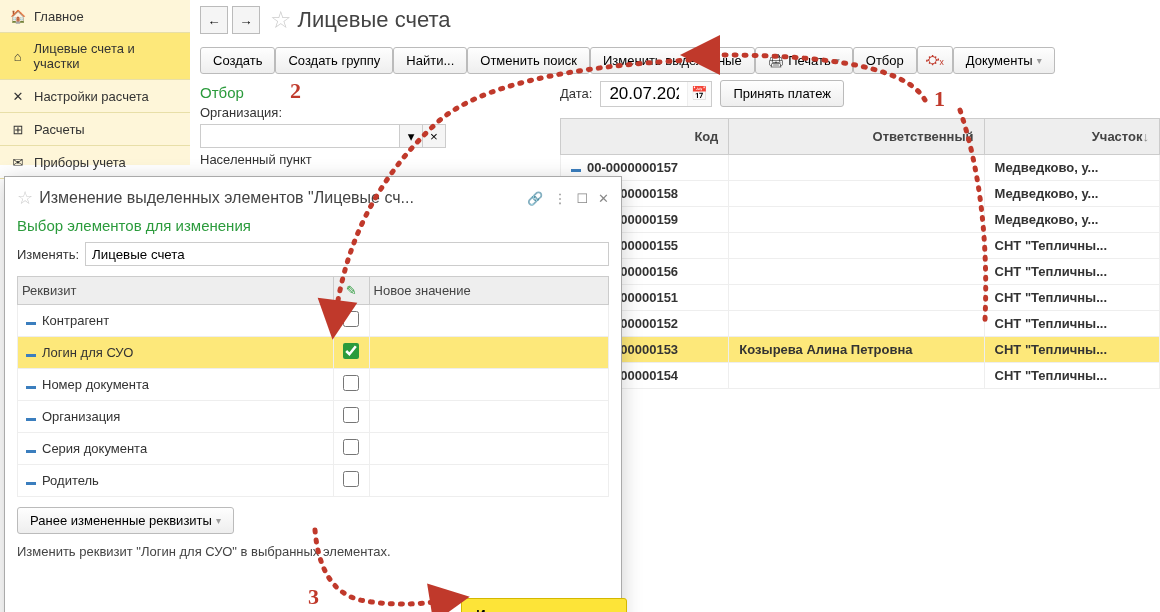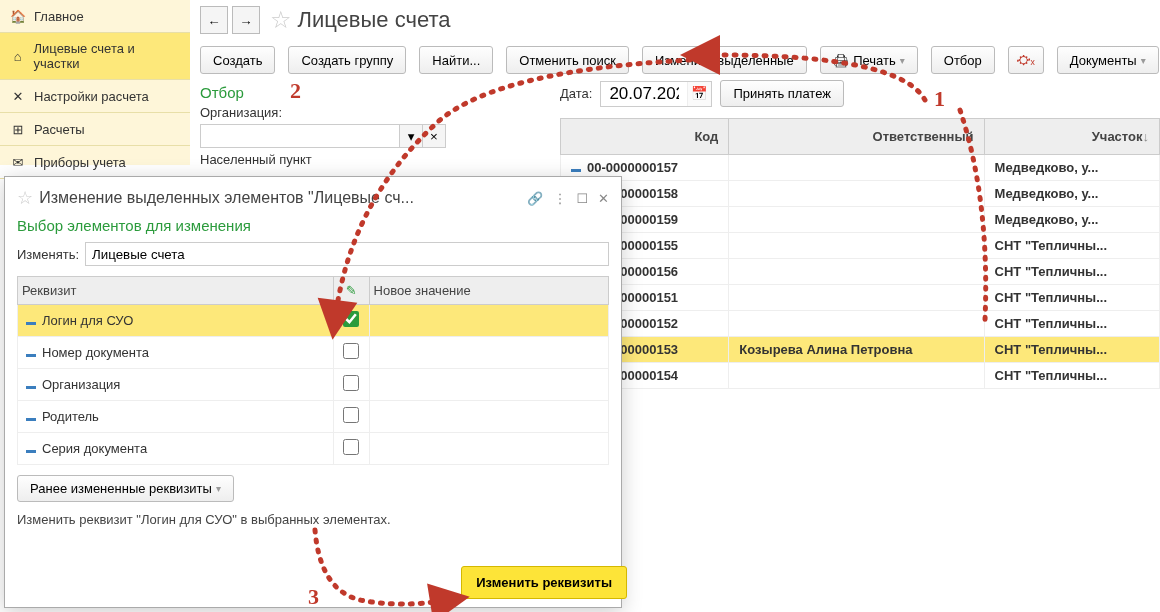--- a/index.html
+++ b/index.html
@@ -9,21 +9,21 @@
     .sidebar-item { display: flex; align-items: center; padding: 8px 10px; border-bottom: 1px solid #e8dfa8; cursor: pointer; font-size: 13px; }
     .sidebar-item.active { background: #fde87a; }
     .sidebar-item .icon { width: 16px; height: 16px; margin-right: 8px; display: inline-flex; align-items: center; justify-content: center; }
     
     .main { position: absolute; left: 200px; top: 0; right: 0; height: 100%; }
     .title-row { display: flex; align-items: center; padding: 6px 0; }
     .nav-btn { width: 28px; height: 28px; border: 1px solid #bbb; background: #f5f5f5; margin-right: 4px; cursor: pointer; display: inline-flex; align-items: center; justify-content: center; }
     .star-icon { color: #ccc; font-size: 24px; margin: 0 6px; }
     .page-title { font-size: 22px; font-weight: normal; color: #444; }
     
-    .toolbar { display: flex; flex-wrap: wrap; gap: 13px; padding: 6px 0; }
+    .toolbar { display: flex; flex-wrap: wrap; gap: 0; padding: 6px 0; align-items: center; }
     .btn { border: 1px solid #bbb; background: linear-gradient(#fefefe, #eee); padding: 5px 12px; cursor: pointer; font-size: 13px; border-radius: 3px; display: inline-flex; align-items: center; }
     .btn .icon { margin-right: 4px; }
     .btn-dropdown::after { content: " ▾"; color: #999; font-size: 10px; margin-left: 4px; }
     .btn-icon-only { padding: 5px 8px; }
     
     .filter-section { padding: 4px 0; }
     .filter-title { color: #2b9b3c; font-size: 15px; margin-bottom: 4px; }
     .filter-row { display: flex; align-items: center; margin: 4px 0; }
     .filter-label { width: 100px; font-size: 13px; }
     .filter-input { flex: 0 0 200px; height: 24px; border: 1px solid #ccc; padding: 2px 4px; font-size: 13px; }
@@ -235,42 +235,47 @@
 
   <table class="req-table">
     <thead>
       <tr>
         <th>Реквизит</th>
         <th class="check-cell"><span class="pencil-icon">✎</span></th>
         <th>Новое значение</th>
       </tr>
     </thead>
     <tbody id="req-body">
+        <tr>
+          <td><span class="tree-icon">▬</span>Контрагент</td>
+          <td class="check-cell"><input type="checkbox" style=""></td>
+          <td></td>
+        </tr>
         <tr class="selected">
           <td><span class="tree-icon">▬</span>Логин для СУО</td>
           <td class="check-cell"><input type="checkbox" checked="" style=""></td>
           <td></td>
         </tr>
         <tr>
           <td><span class="tree-icon">▬</span>Номер документа</td>
           <td class="check-cell"><input type="checkbox" style=""></td>
           <td></td>
         </tr>
         <tr>
           <td><span class="tree-icon">▬</span>Организация</td>
           <td class="check-cell"><input type="checkbox" style=""></td>
           <td></td>
         </tr>
         <tr>
+          <td><span class="tree-icon">▬</span>Серия документа</td>
+          <td class="check-cell"><input type="checkbox" style=""></td>
+          <td></td>
+        </tr>
+        <tr>
           <td><span class="tree-icon">▬</span>Родитель</td>
-          <td class="check-cell"><input type="checkbox" style=""></td>
-          <td></td>
-        </tr>
-        <tr>
-          <td><span class="tree-icon">▬</span>Серия документа</td>
           <td class="check-cell"><input type="checkbox" style=""></td>
           <td></td>
         </tr>
       </tbody>
   </table>
 
   <div class="modal-bottom-btns">
     <button class="btn btn-dropdown">
         <span>Ранее измененные реквизиты</span>
       </button>

